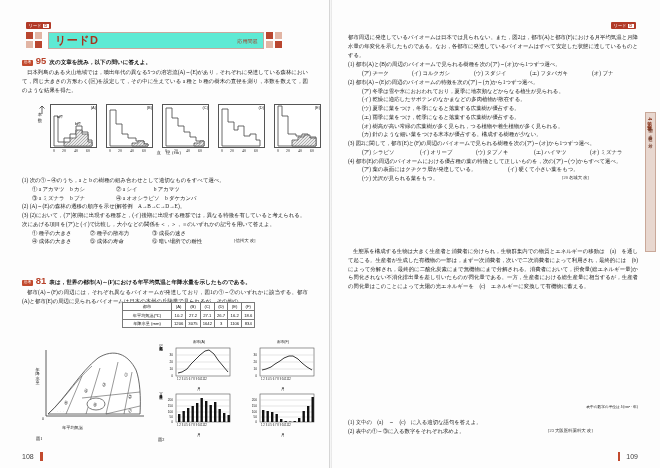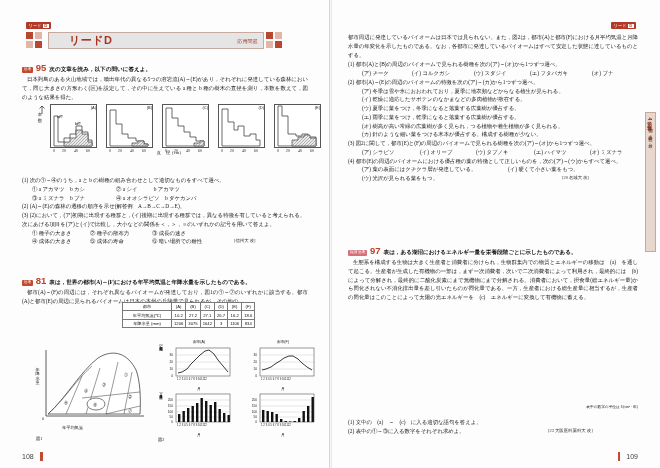--- a/index.html
+++ b/index.html
@@ -30,23 +30,23 @@
   }
   .lead-tag .boxd{
     display:inline-block;background:#fff;color:#b23a28;
     padding:0 1.2px;margin-left:1.2px;font-weight:bold;
   }
 
   
   .banner-wrap{position:absolute;left:26px;top:32px;width:282px;height:18px;}
   .banner{
     position:absolute;left:22px;top:0;width:216px;height:17px;
-    background:#e5e5e5;border:1px solid #c8a99f;box-sizing:border-box;
+    background:#5eead4;border:1px solid #c8a99f;box-sizing:border-box;
     display:flex;align-items:center;justify-content:space-between;
-    padding:0 5px 0 20px;
+    padding:0 5px 0 6px;
   }
   .banner-title{
     font-family:"Liberation Sans","DejaVu Sans",sans-serif;
     font-size:11px;font-weight:bold;color:#a8341f;letter-spacing:.5px;
   }
   .banner-sub{
     font-family:"Liberation Sans","DejaVu Sans",sans-serif;
     font-size:5px;color:#a8341f;letter-spacing:.2px;
   }
   .sq-group{position:absolute;top:0;width:17px;height:17px;}
@@ -204,21 +204,21 @@
         <span class="banner-sub">応用問題</span>
       </div>
       <div class="sq-group right">
         <span class="sq a"></span>
         <span class="sq b"></span>
         <span class="sq c"></span>
         <span class="sq d"></span>
       </div>
     </div>
 
-    <div class="q" style="left:22px;top:56px;width:286px;margin-top:7px;">
+    <div class="q" style="left:22px;top:56px;width:286px;">
       <div class="qhead">
         <span class="lvl">思考</span>
         <span class="qno">95</span>
         <span class="qtitle">次の文章を読み，以下の問いに答えよ。</span>
       </div>
       <div class="qbody indent1">日本列島のある火山地域では，噴出年代の異なる5つの溶岩流(A)～(E)があり，それぞれに発達している森林において，同じ大きさの方形わく(区)を設定して，その中に生えている a 種と b 種の樹木の直径を測り，本数を数えて，図のような結果を得た。</div>
     </div>
 
     <div class="hist-row">
       <div class="hist-axis-label">本　数</div>
@@ -563,25 +563,20 @@
           <span class="opt">(イ) 硬くて小さい葉をもつ。</span>
         </div>
         <div class="opt-row" style="padding-left:14px;">
           <span class="opt" style="width:200px;">(ウ) 光沢が見られる葉をもつ。</span>
           <span class="opt cite">[20 名城大 改]</span>
         </div>
       </div>
     </div>
 
     <div class="q" style="left:18px;top:246px;width:290px;">
-      <div class="qhead">
-        <span class="lvl pink">知識 思考</span>
-        <span class="qno">97</span>
-        <span class="qtitle">表は，ある湖沼におけるエネルギー量を栄養段階ごとに示したものである。</span>
-      </div>
       <div class="qbody indent1">生態系を構成する生物は大きく生産者と消費者に分けられ，生物群集内での物質とエネルギーの移動は　(a)　を通して起こる。生産者が生成した有機物の一部は，まず一次消費者，次いで二次消費者によって利用され，最終的には　(b)　によって分解され，最終的に二酸化炭素にまで無機物にまで分解される。消費者において，摂食量(総エネルギー量)から同化されない不消化排出量を差し引いたものが同化量である。一方，生産者における総生産量に相当するが，生産者の同化量はこのことによって太陽の光エネルギーを　(c)　エネルギーに変換して有機物に蓄える。</div>
     </div>
 
     <div class="tnote" style="right:22px;top:404px;">表中の数字の単位は J/(cm² · 年)</div>
 
     <div class="q" style="left:18px;top:418px;width:290px;">
       <div>(1) 文中の　(a)　～　(c)　に入る適切な語句を答えよ。</div>
       <div class="opt-row">
         <span class="opt" style="width:200px;">(2) 表中の①～③に入る数字をそれぞれ求めよ。</span>
         <span class="opt cite">[23 大阪医科薬科大 改]</span>

